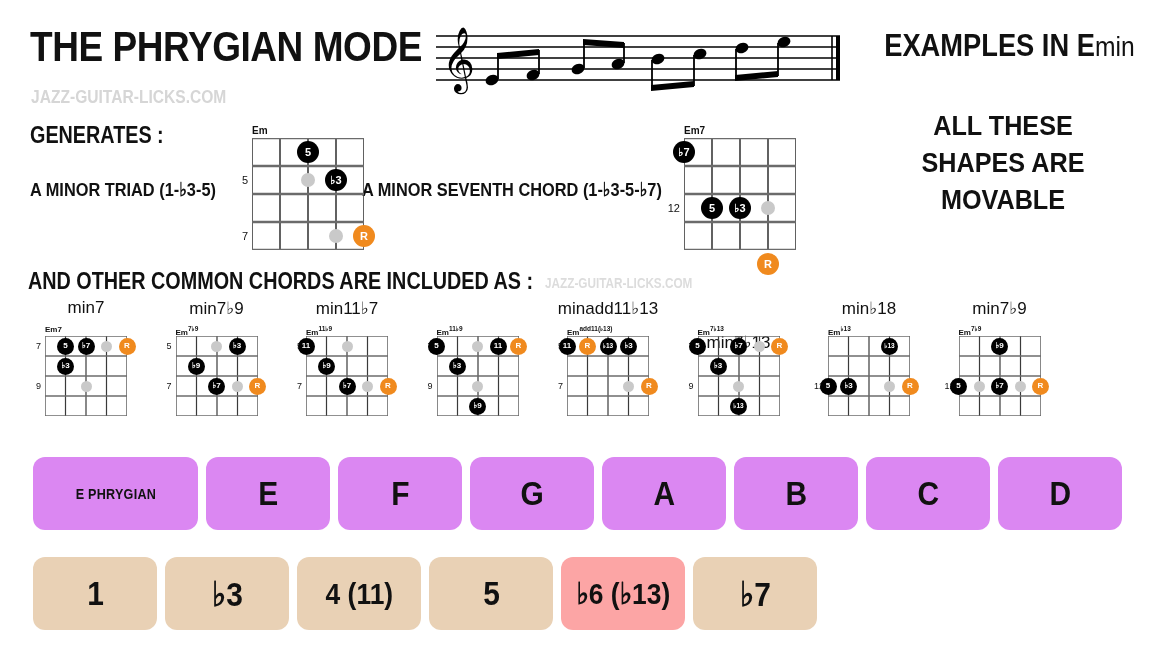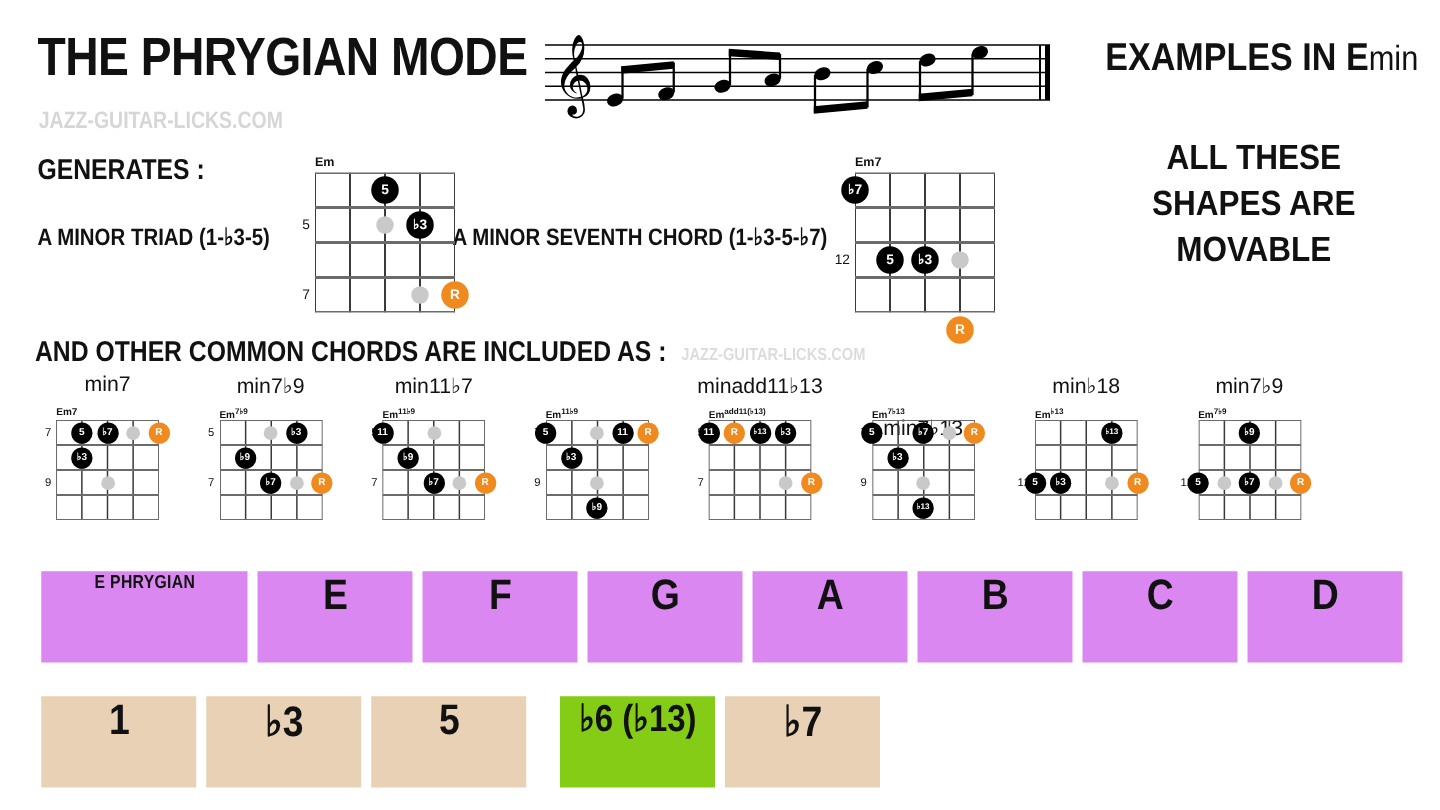--- a/index.html
+++ b/index.html
@@ -89,22 +89,22 @@
     font-family:"Liberation Sans", sans-serif;
   }
   .dg-title {
     position:absolute; text-align:center; font-size:17px;
     color:#111; white-space:nowrap; font-weight:normal;
   }
 
   
   .cellrow { position:absolute; display:flex; gap:8px; left:33px; }
   .cell {
-    display:flex; align-items:flex-start; justify-content:center;
-    height:73px; border-radius:0;
+    display:flex; align-items:center; justify-content:center;
+    height:73px; border-radius:12px;
   }
   .cell.head { width:165px; font-size:15px; font-weight:bold; letter-spacing:0.3px; }
   .cell.val  { width:124px; font-size:34px; font-weight:bold; }
   .cell.val.small { font-size:30px; }
   .purple { background:#db87f2; }
   .tan    { background:#e9d1b5; }
   .cell span { transform:scaleX(0.88); transform-origin:center center; white-space:nowrap; display:block; }
   .cell.head span { transform:scaleX(0.84); }
 </style>
 </head>
@@ -437,22 +437,25 @@
       <span class="cond">D</span>
     </div>
   </div>
 <div class="cellrow" id="formula-row" style="top:557px;">
     <div class="cell val tan" style="background: rgb(233, 209, 181);">
       <span class="cond">1</span>
     </div>
     <div class="cell val tan" style="background: rgb(233, 209, 181);">
       <span class="cond">♭3</span>
     </div>
+    <div class="cell val tan small" style="background: rgb(233, 209, 181);">
+      <span class="cond">4 (11)</span>
+    </div>
     <div class="cell val tan" style="background: rgb(233, 209, 181);">
       <span class="cond">5</span>
     </div>
-    <div class="cell val tan small" style="background: #84cc16; margin-left: 19px;">
+    <div class="cell val tan small" style="background: #fca5a5;">
       <span class="cond">♭6 (♭13)</span>
     </div>
     <div class="cell val tan" style="background: rgb(233, 209, 181);">
       <span class="cond">♭7</span>
     </div>
   </div>
 
 </body></html>

